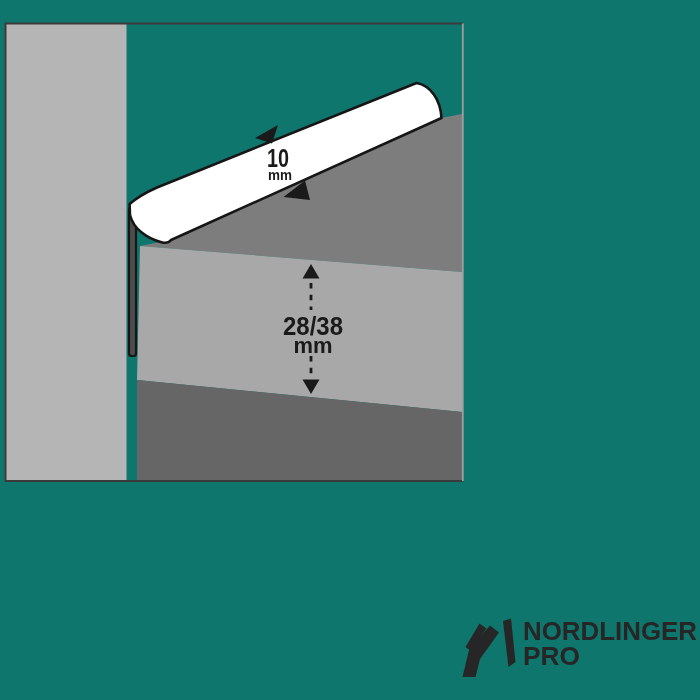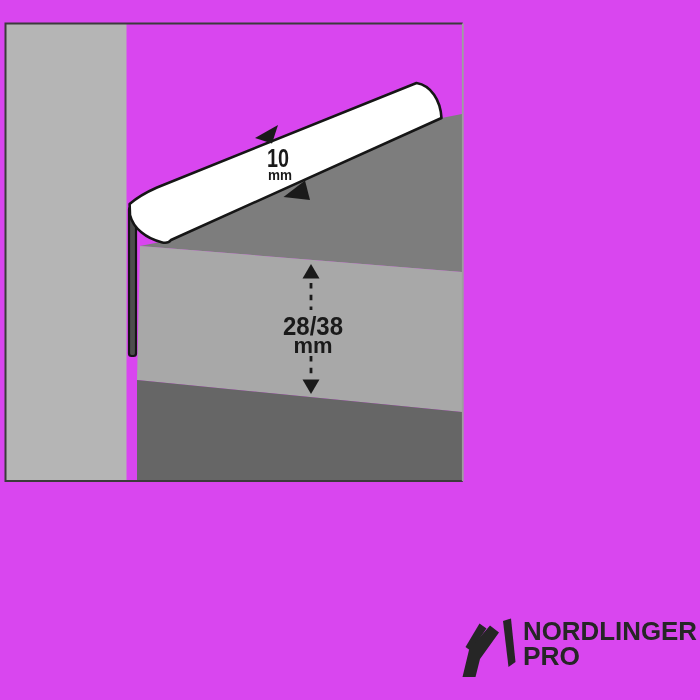--- a/index.html
+++ b/index.html
@@ -1,20 +1,20 @@
 <!DOCTYPE html>
 <html><head>
 <meta charset="utf-8">
 <style>
   html,body{margin:0;padding:0;}
   body{
     width:700px;height:700px;background:#ffffff;overflow:hidden;
     font-family:"Liberation Sans",sans-serif;
   }
-  .canvas{position:relative;width:700px;height:700px;background:#d946ef;}
+  .canvas{position:relative;width:700px;height:700px;background:#0f766e;}
   svg{display:block;position:absolute;left:0;top:0;}
   .dim-text{font-family:"Liberation Sans",sans-serif;font-weight:bold;}
   .logo-text{font-family:"Liberation Sans",sans-serif;font-weight:bold;}
 </style>
 </head>
 <body>
 
 <div class="canvas">
   <svg width="700" height="700" viewBox="0 0 700 700">
 

